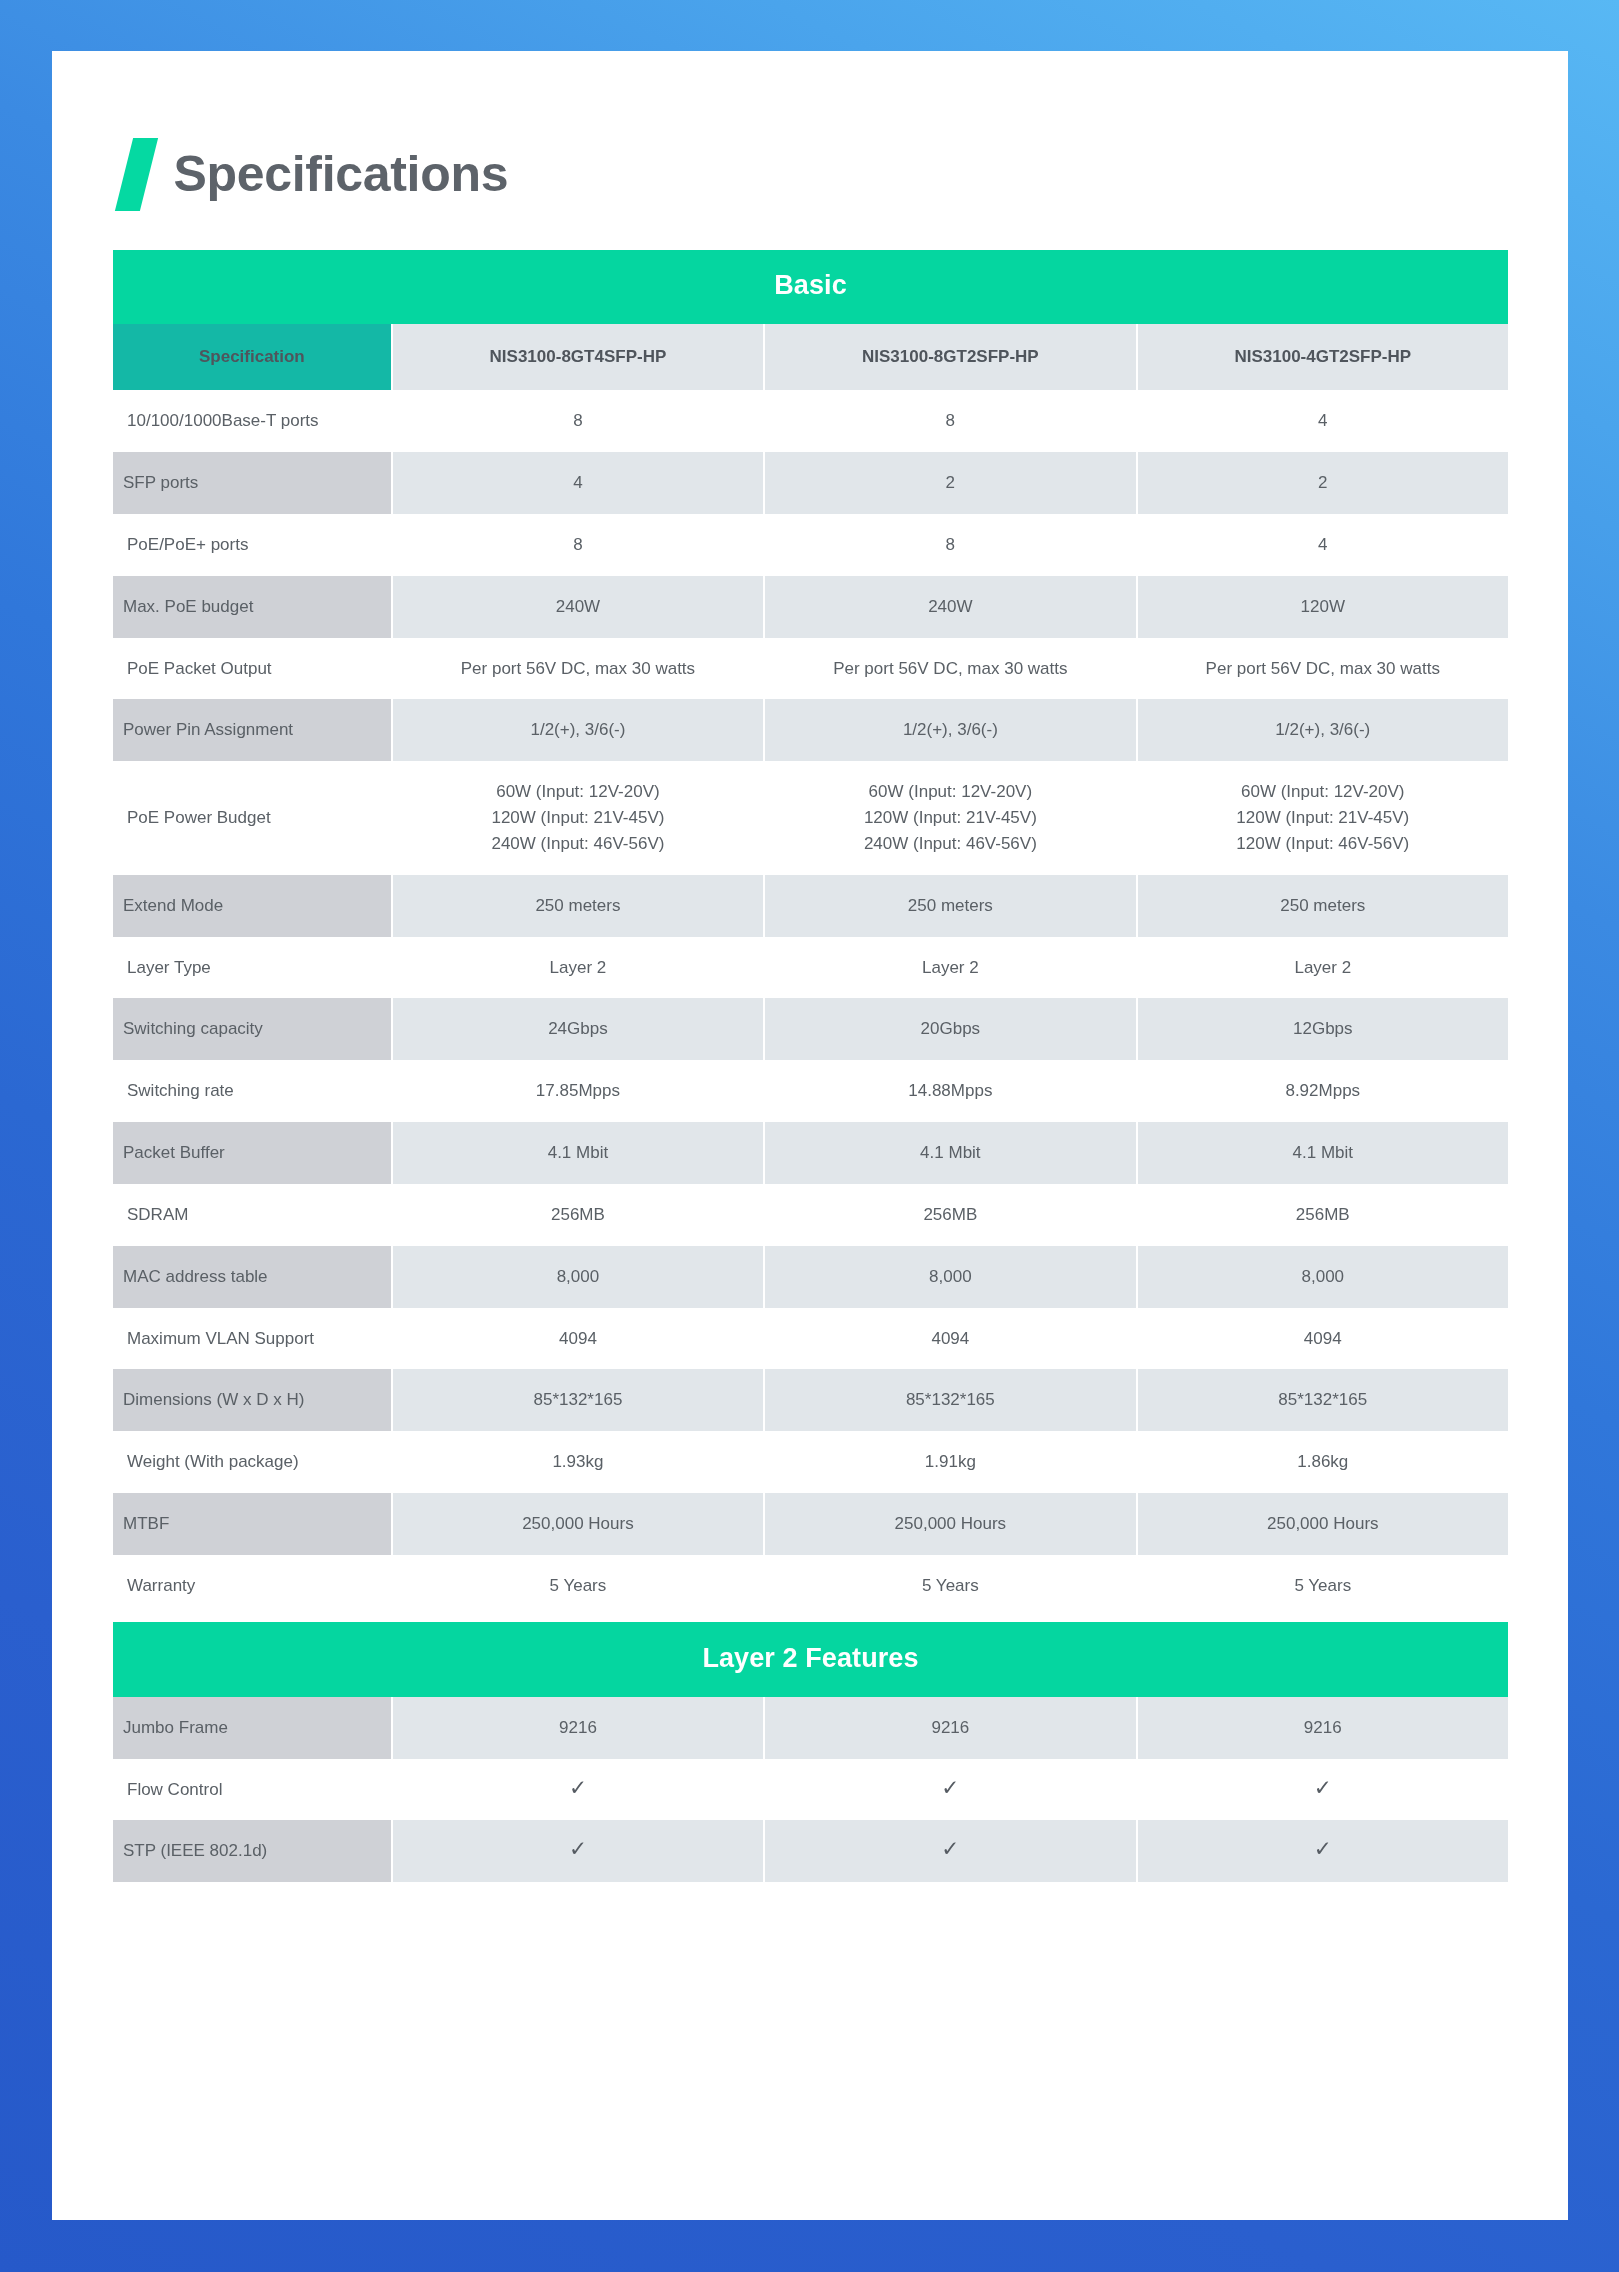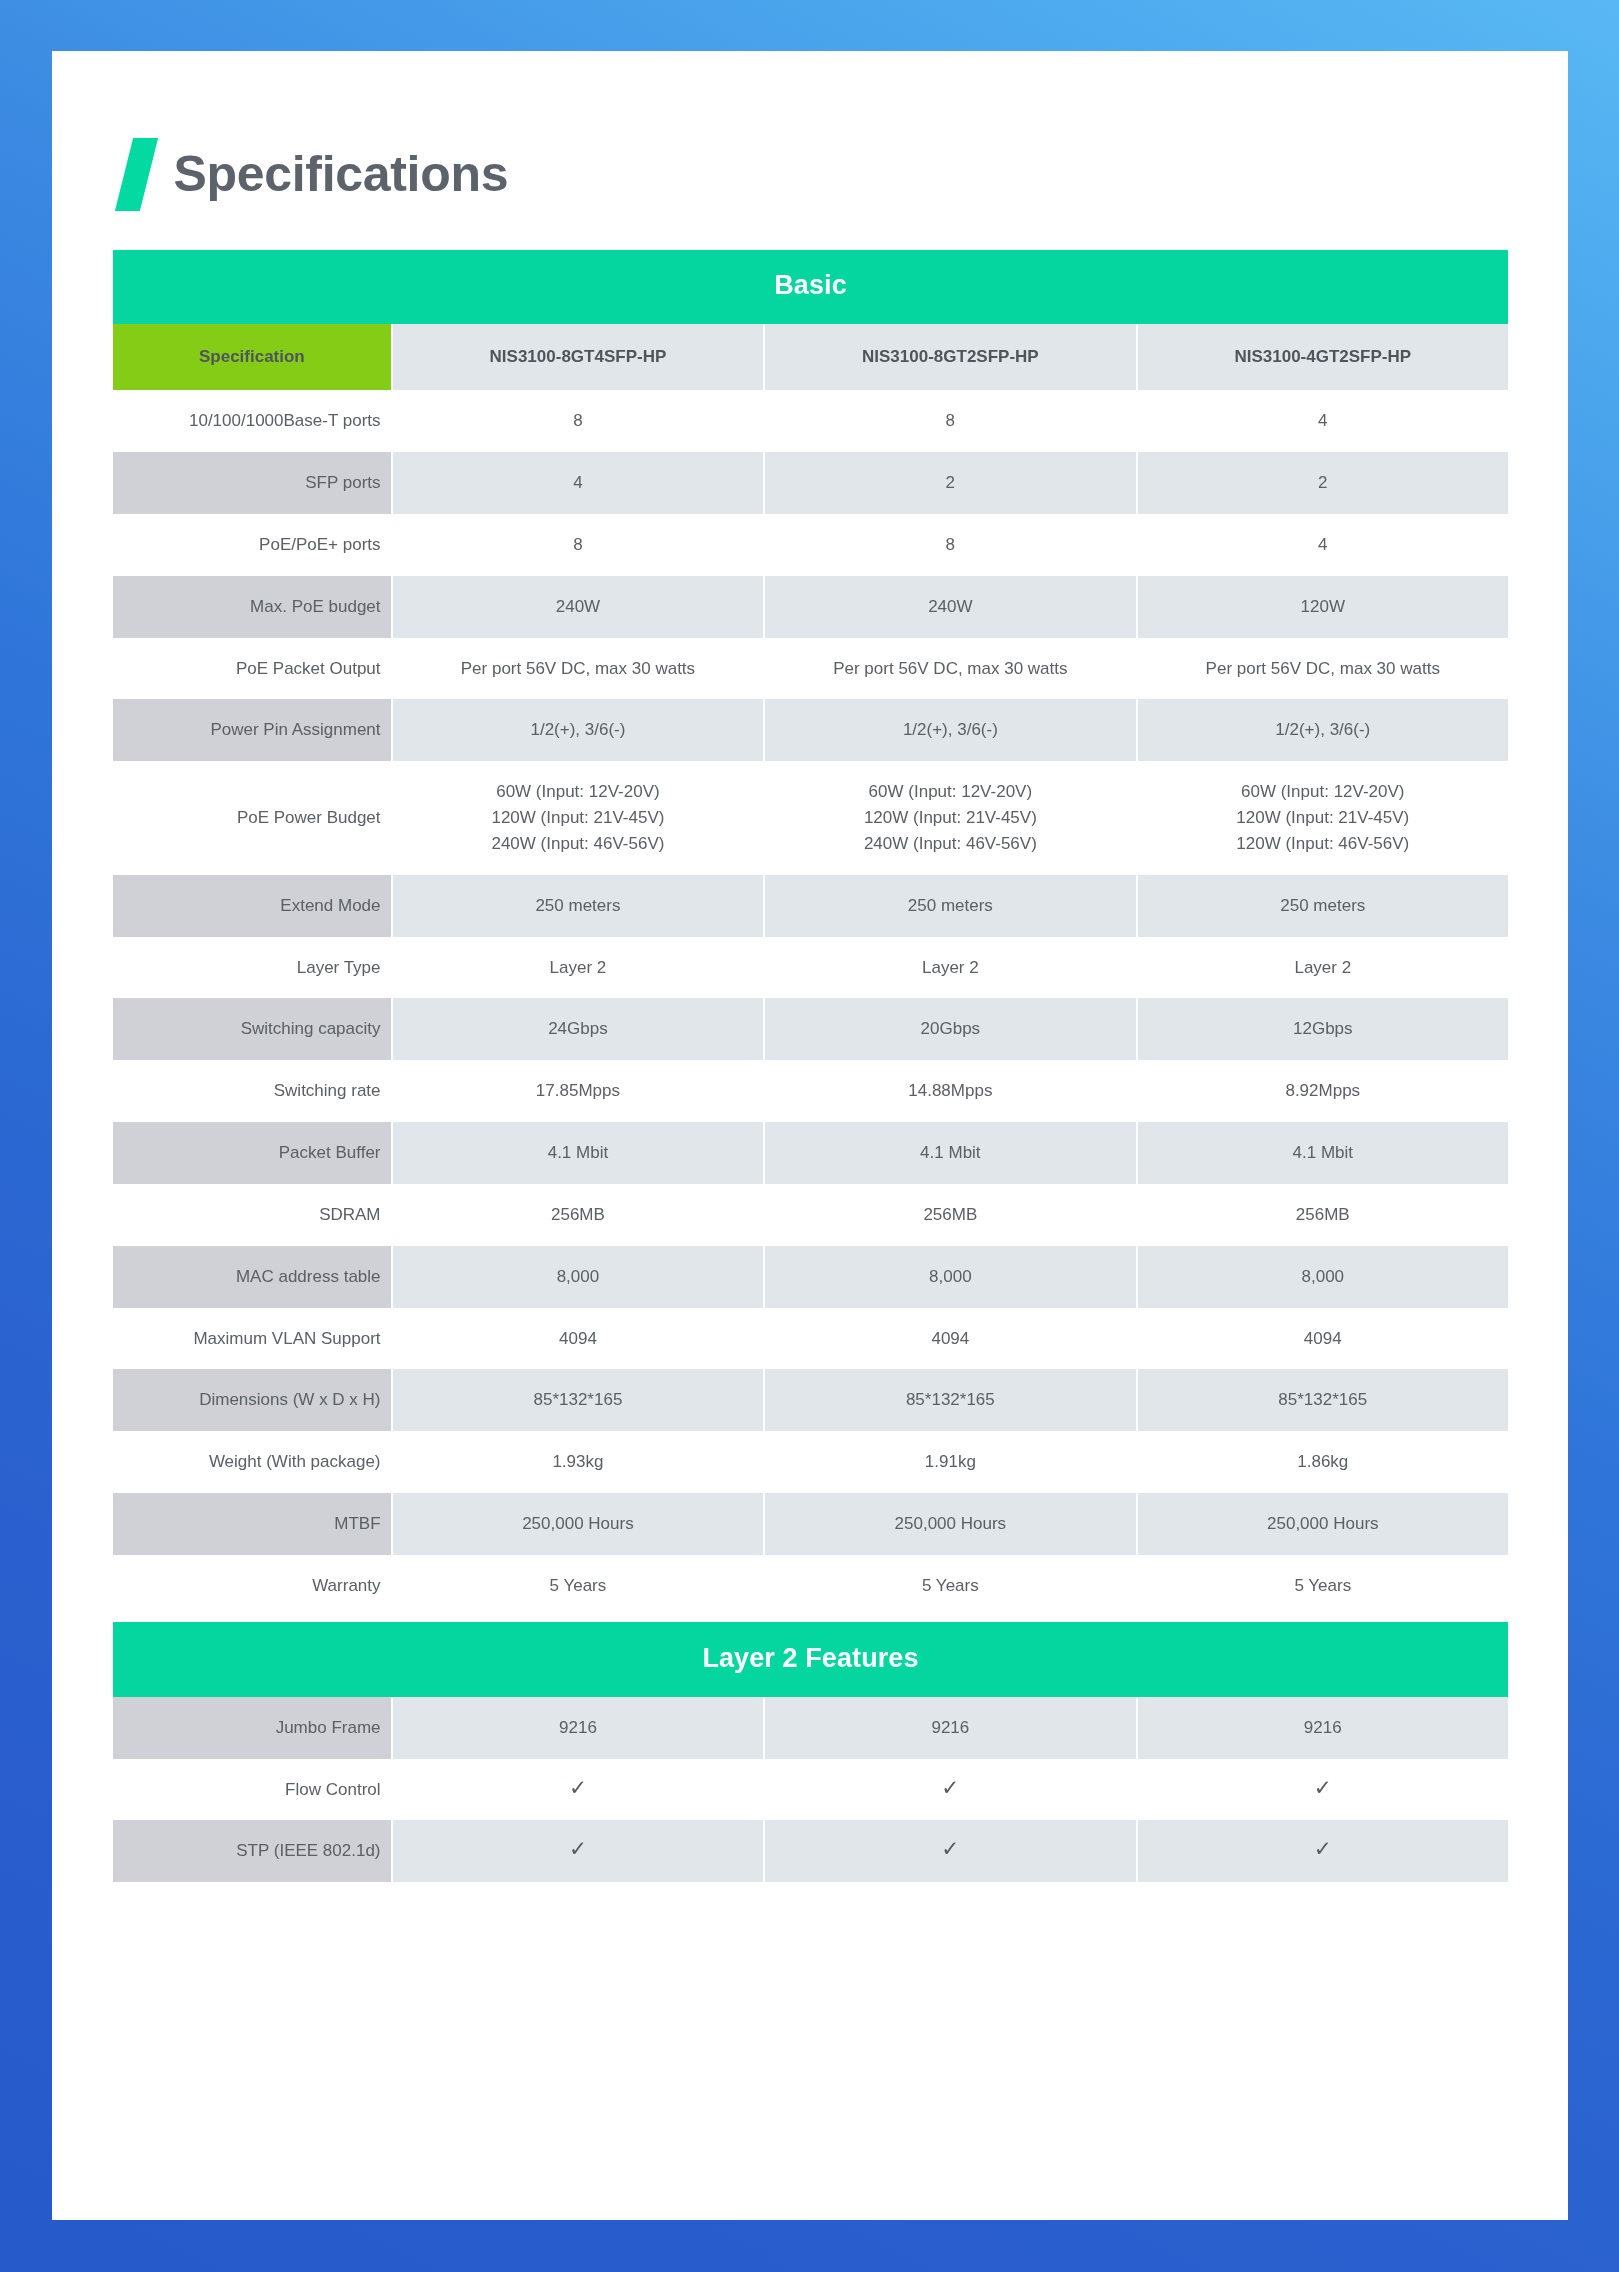--- a/index.html
+++ b/index.html
@@ -91,33 +91,33 @@
 
   
   .head-row td {
     font-size: 17px;
     font-weight: bold;
     color: #4f555c;
     text-align: center;
     padding: 23px 6.3px;
     vertical-align: middle;
   }
-  .head-row td.label-cell { background: #84cc16; }
+  .head-row td.label-cell { background: #14b8a6; }
   .head-row td.val-cell   { background: #e1e6ea; }
 
   
   tr.data-row td {
     font-size: 17px;
     color: #5a6066;
     vertical-align: middle;
     padding: 18px 6.3px;
     line-height: 1.52;
   }
   tr.data-row td.label-cell {
-    text-align: right;
+    text-align: left;
     padding-left: 14px;
     padding-right: 10.2px;
     width: 260px;
   }
   tr.data-row td.val-cell {
     text-align: center;
     width: 373px;
   }
 
   tr.shaded td.label-cell { background: #cfd1d6; padding-left: 10px; }

